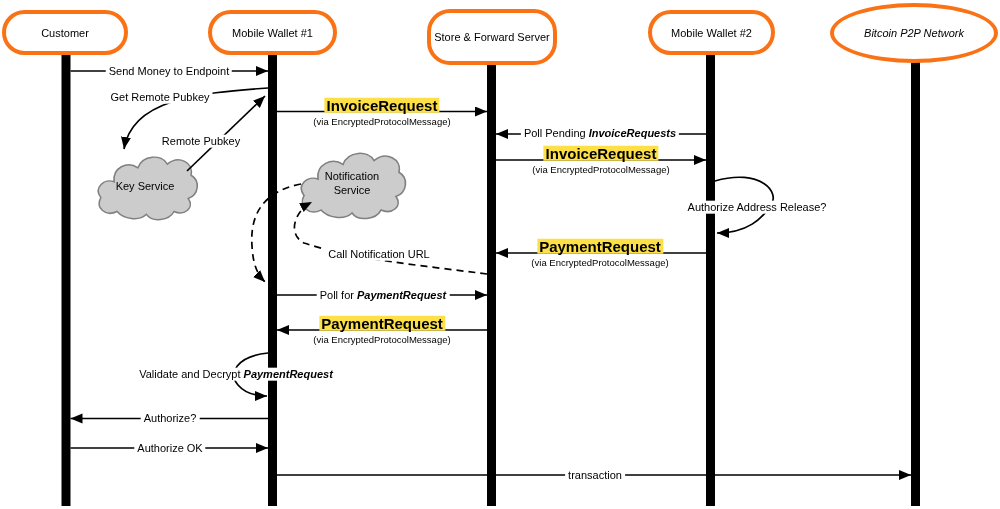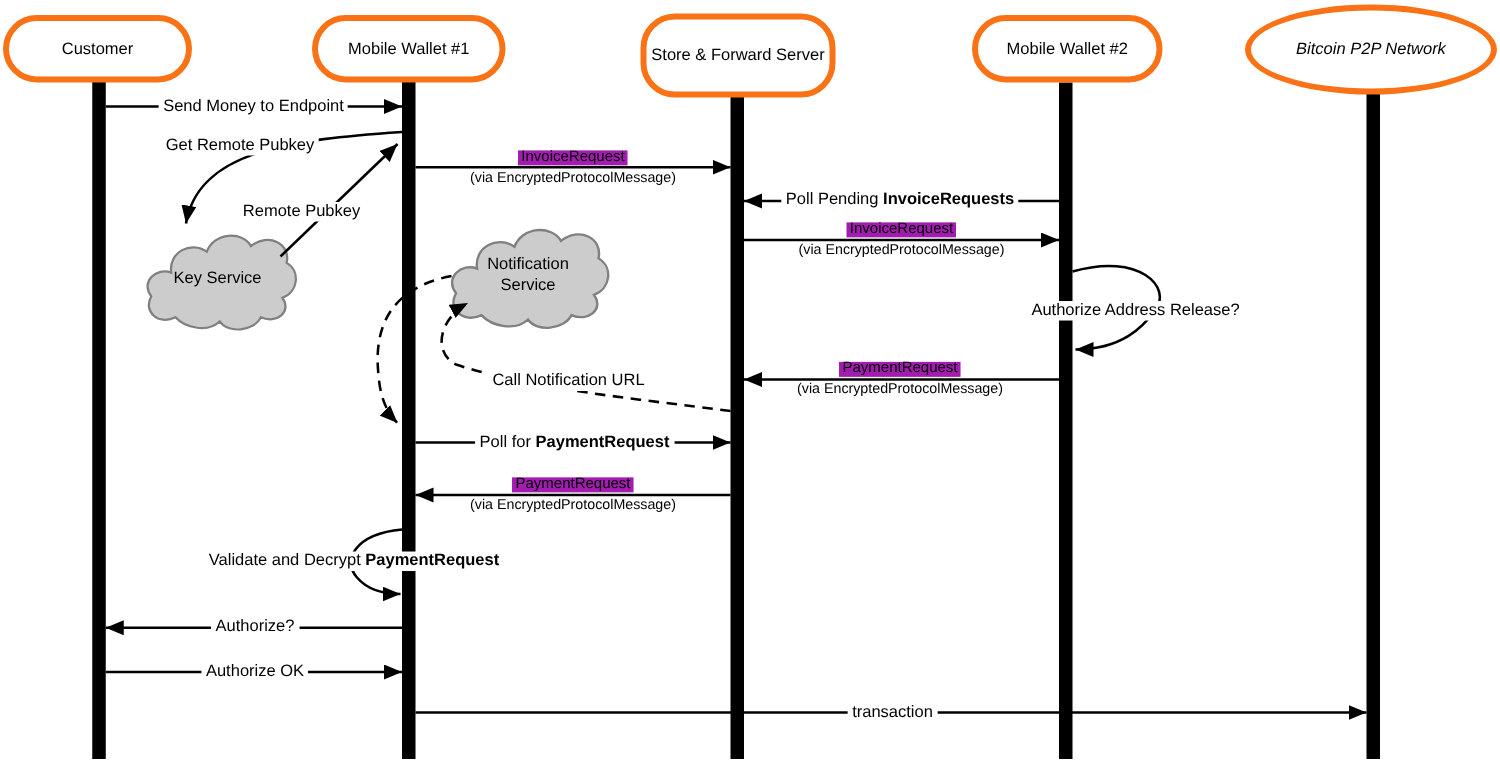--- a/index.html
+++ b/index.html
@@ -7,24 +7,24 @@
           font-family:"Liberation Sans",sans-serif;overflow:hidden;color:#000;}
   .canvas svg{position:absolute;left:0;top:0;}
   .actor{position:absolute;border:4px solid #f97316;background:#fff;box-sizing:border-box;
          display:flex;align-items:center;justify-content:center;font-size:11px;text-align:center;}
   .stadium{border-radius:23px;}
   .ellipse{border-radius:50%;}
   .lbl{position:absolute;transform:translate(-50%,-50%);font-size:11px;white-space:nowrap;line-height:1.15;}
   .bg{background:#fff;padding:0 3px;}
   .stack{display:flex;flex-direction:column;align-items:center;row-gap:4px;line-height:1;
          background:transparent;padding:0;}
-  .stack .main{font-weight:400;font-size:10px;background:#a21caf;padding:0 2px;}
+  .stack .main{font-weight:700;font-size:15px;background:#fde047;padding:0 2px;}
   .stack .sub{font-size:9.5px;background:#fff;padding:0 2px;}
   .two-line{text-align:center;white-space:nowrap;line-height:14px;}
-  .bold{font-weight:700;}
+  .bold{font-weight:700;font-style:italic;}
 </style>
 </head>
 <body>
 
 <div class="canvas">
 
   <svg width="1000" height="509" viewBox="0 0 1000 509">
     <defs>
       <marker id="arr" markerWidth="14" markerHeight="12" refX="12" refY="5" orient="auto" markerUnits="userSpaceOnUse">
         <path d="M0,0 L12,5 L0,10 Z" fill="#000"></path>

